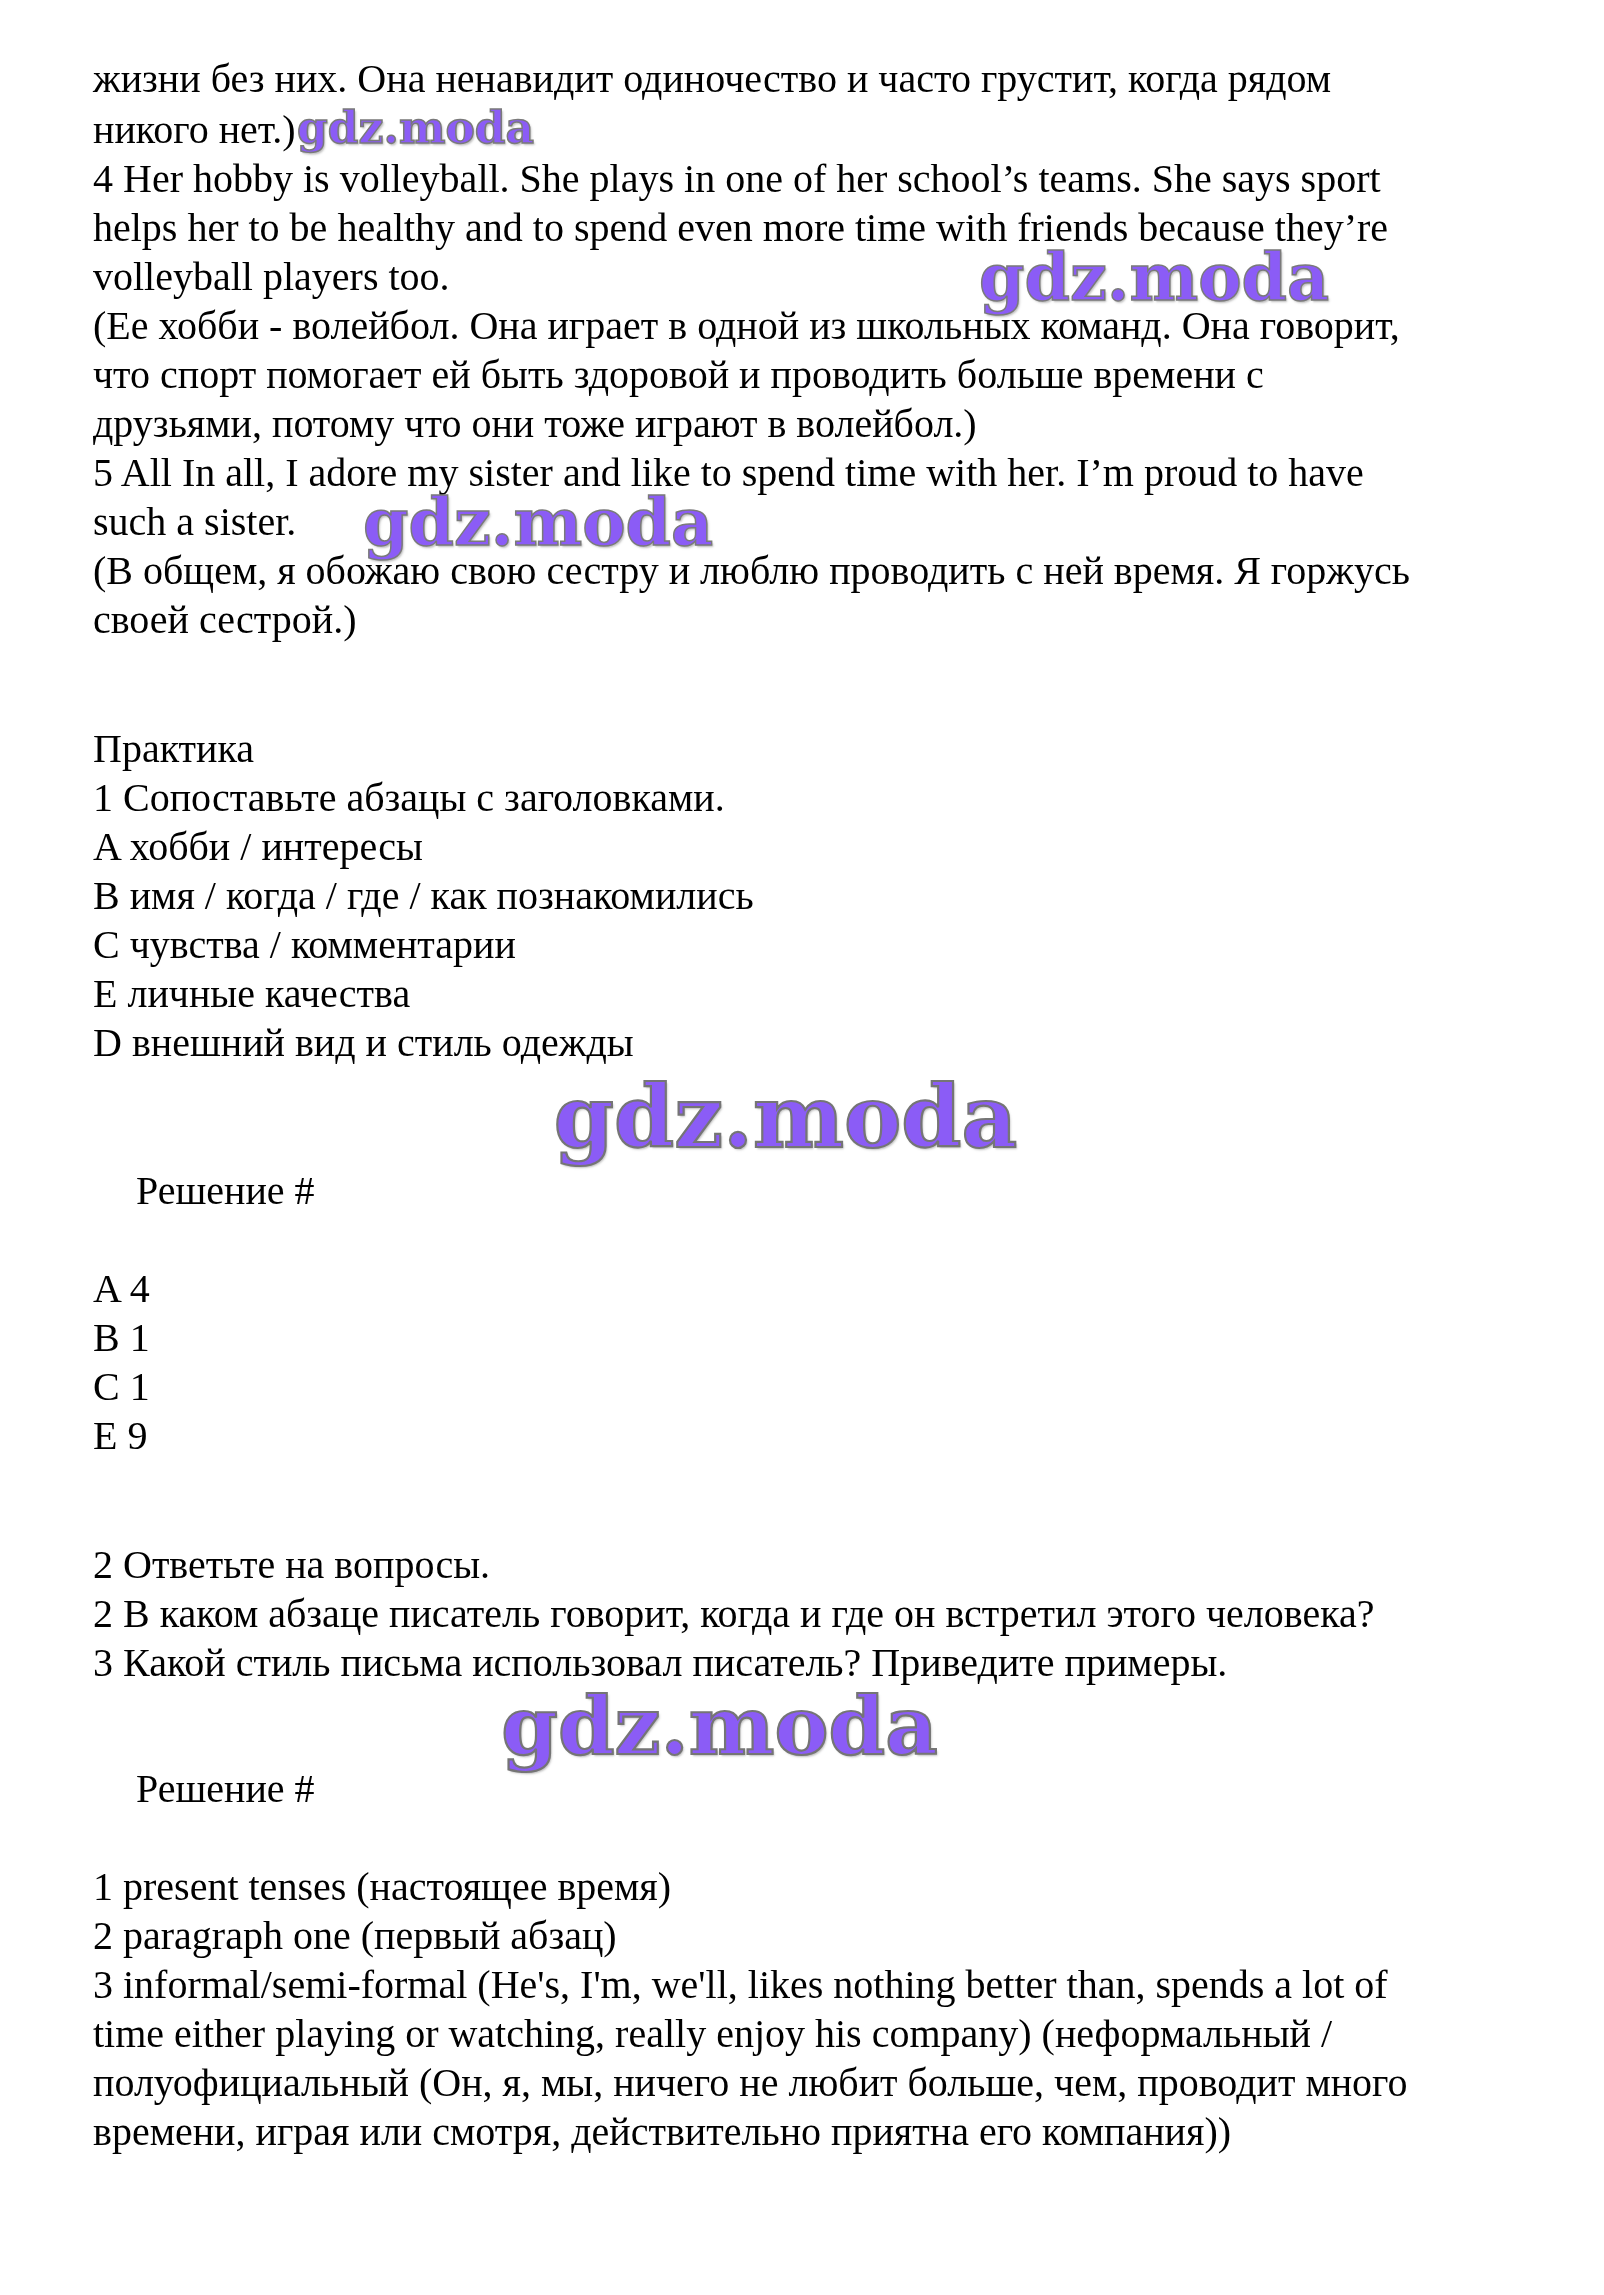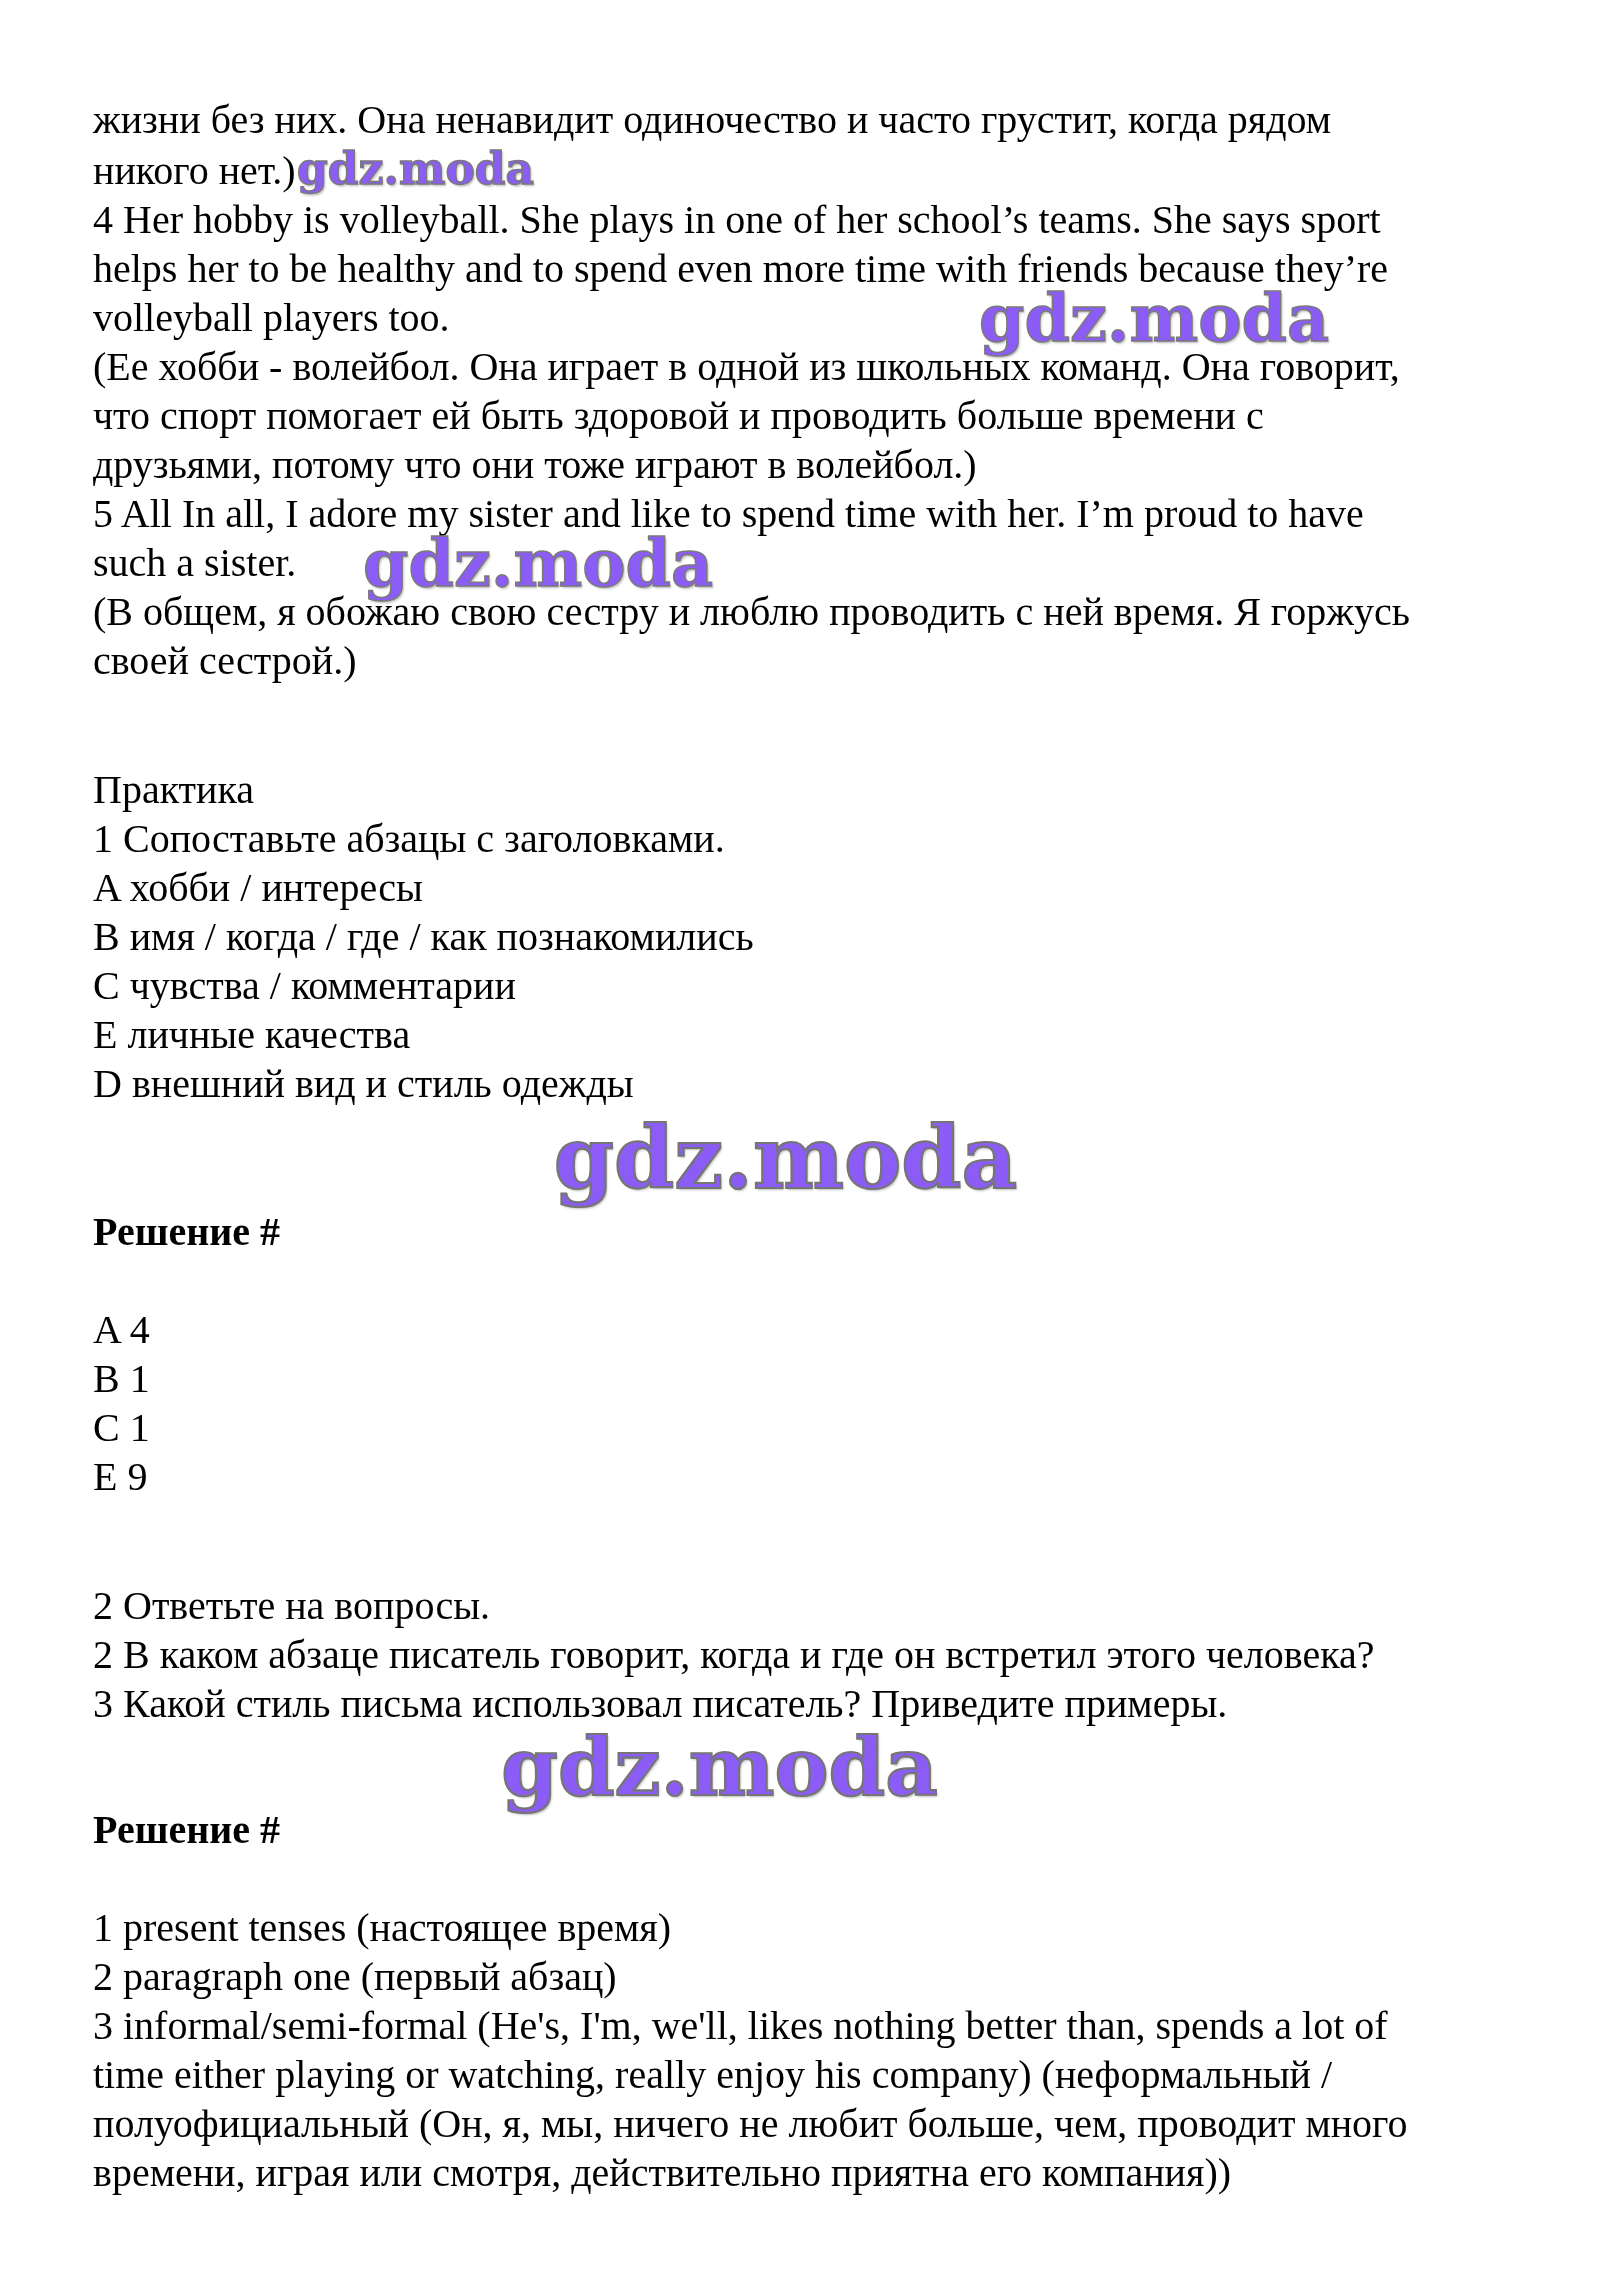--- a/index.html
+++ b/index.html
@@ -6,29 +6,29 @@
   html, body { background: #ffffff; }
   body {
     width: 1604px;
     height: 2295px;
     position: relative;
     overflow: hidden;
   }
   .page {
     width: 100%;
     height: 100%;
-    padding: 95px 70px 0 93px;
+    padding: 54px 70px 0 93px;
     font-family: "Liberation Serif", serif;
     font-size: 40px;
     line-height: 49px;
     color: #000000;
   }
   .line { white-space: nowrap; }
   .rel { position: relative; }
-  .bold { font-weight: bold; }
+  .bold { font-weight: normal; margin-left: 43px; }
   .spacer-sm { height: 49px; }
   .spacer-md { height: 80px; }
   .wm {
     font-family: "DejaVu Serif", serif;
     font-weight: 700;
     color: #8b5cf6;
     -webkit-text-stroke: 1.5px #7a7a7a;
     text-shadow: 1.5px 2.2px 2.2px rgba(90,90,90,0.4);
     white-space: nowrap;
   }

